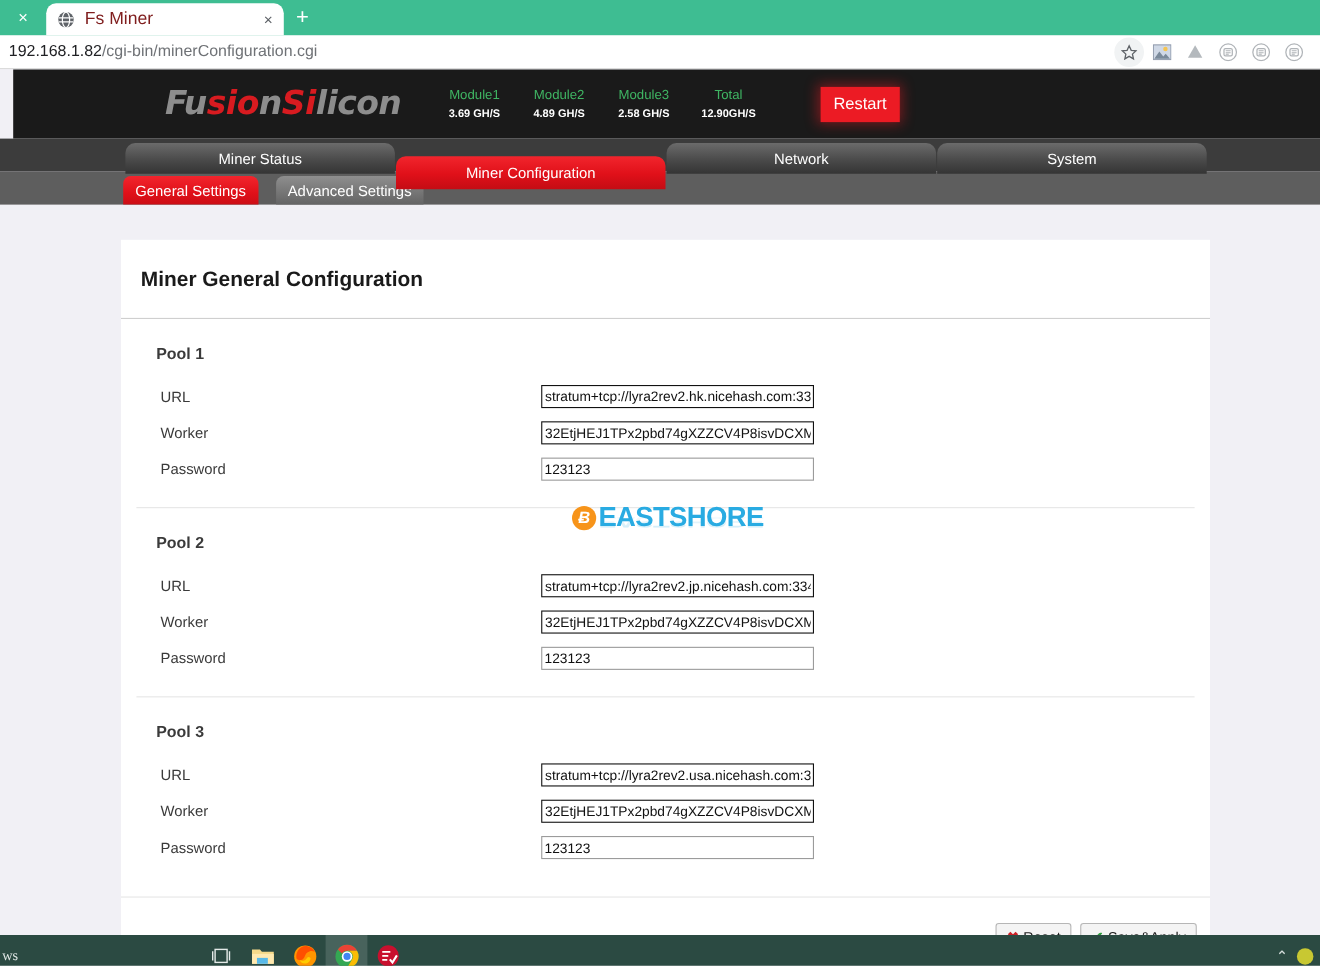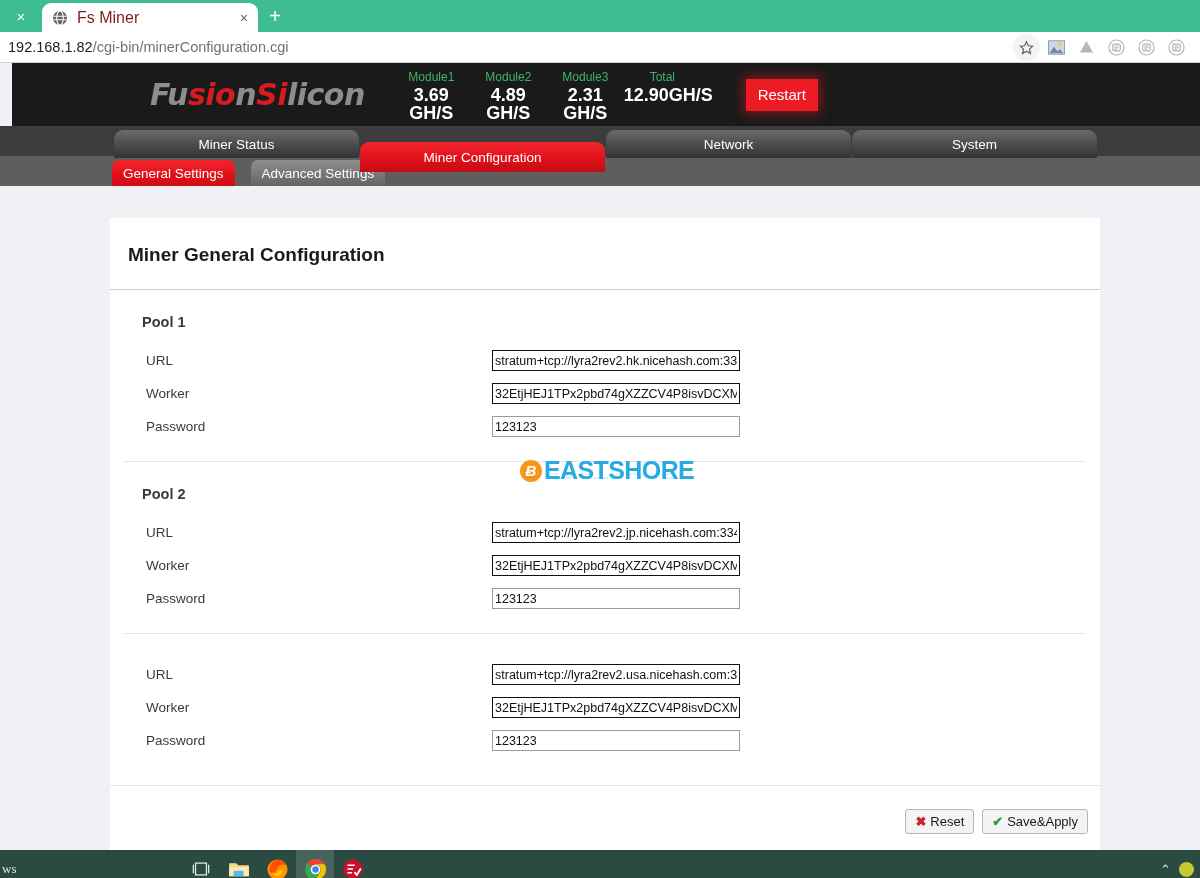--- a/index.html
+++ b/index.html
@@ -70,21 +70,21 @@
   .brand {
     margin-left: 138px; font-family: "DejaVu Sans", sans-serif;
     font-size: 30px; font-style: italic; font-weight: 700;
     letter-spacing: -0.5px; line-height: 1;
   }
   .brand .g { color: #8d8d8d; }
   .brand .r { color: #d81b20; }
   .modules { display: flex; margin-left: 28px; }
   .mod { width: 77px; text-align: center; }
   .mod-label { color: #3fb563; font-size: 12px; line-height: 18px; }
-  .mod-val { color: #ffffff; font-size: 18px; font-weight: 700; line-height: 18px; }
+  .mod-val { color: #ffffff; font-size: 10px; font-weight: 700; line-height: 18px; }
   .restart-btn {
     margin-left: 45px; width: 72px; height: 32px;
     background: #ec1b24; color: #ffffff; border: none;
     font-size: 15px; font-family: "Liberation Sans", sans-serif;
     box-shadow: 0 0 11px 3px rgba(236,27,36,0.45);
     cursor: pointer;
   }
 
   
   .nav-bar {
@@ -301,21 +301,21 @@
       <div class="mod">
         <div class="mod-label">Module1</div>
         <div class="mod-val">3.69 GH/S</div>
       </div>
       <div class="mod">
         <div class="mod-label">Module2</div>
         <div class="mod-val">4.89 GH/S</div>
       </div>
       <div class="mod">
         <div class="mod-label">Module3</div>
-        <div class="mod-val">2.31 GH/S</div>
+        <div class="mod-val">2.58 GH/S</div>
       </div>
       <div class="mod">
         <div class="mod-label">Total</div>
         <div class="mod-val">12.90GH/S</div>
       </div>
     </div>
 
     <button class="restart-btn">Restart</button>
   </div>
 
@@ -367,20 +367,21 @@
           <div class="form-label">Worker</div>
           <input class="form-input w-worker" value="32EtjHEJ1TPx2pbd74gXZZCV4P8isvDCXM" style="">
         </div>
         <div class="form-row">
           <div class="form-label">Password</div>
           <input class="form-input w-pass" value="123123" style="">
         </div>
       </div>
 
       <div class="pool-block last">
+        <div class="pool-title">Pool 3</div>
         <div class="form-row">
           <div class="form-label">URL</div>
           <input class="form-input w-url" value="stratum+tcp://lyra2rev2.usa.nicehash.com:33" style="">
         </div>
         <div class="form-row">
           <div class="form-label">Worker</div>
           <input class="form-input w-worker" value="32EtjHEJ1TPx2pbd74gXZZCV4P8isvDCXM" style="">
         </div>
         <div class="form-row">
           <div class="form-label">Password</div>

